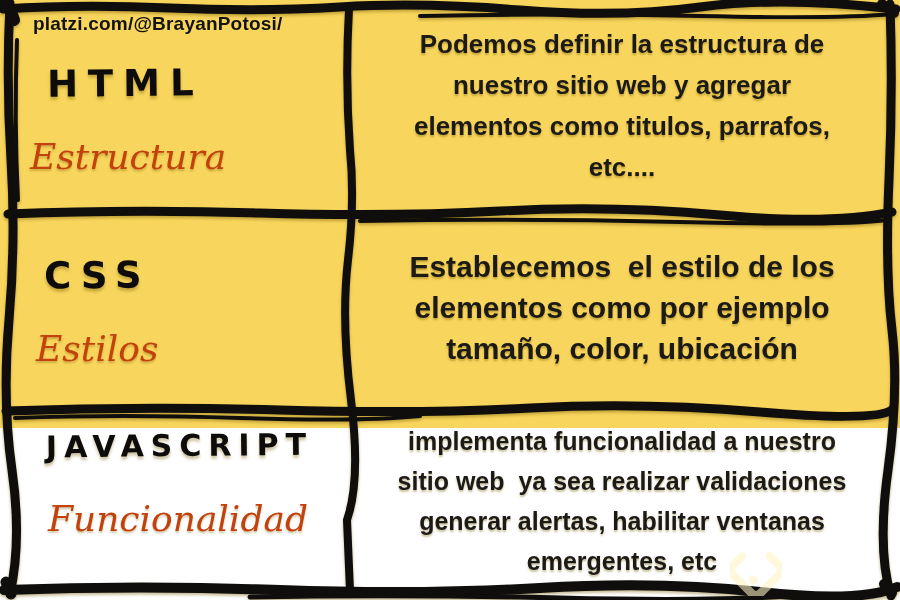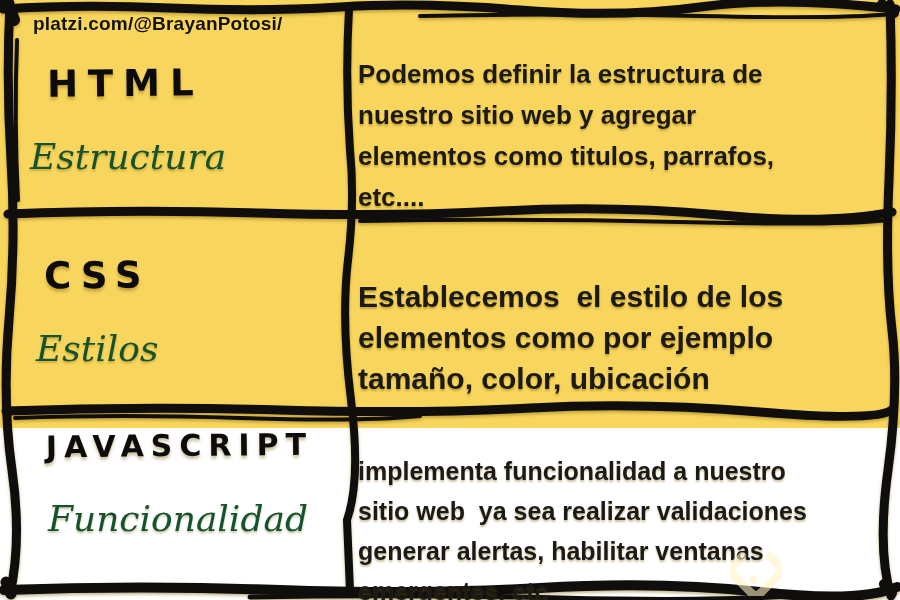--- a/index.html
+++ b/index.html
@@ -41,38 +41,37 @@
     white-space: nowrap;
   }
   .tech.r1 { left: 47px; top: 62px;  font-size: 37px; letter-spacing: 10px; }
   .tech.r2 { left: 44px; top: 254px; font-size: 37px; letter-spacing: 9px; }
   .tech.r3 { left: 46px; top: 428px; font-size: 30px; letter-spacing: 7px; }
   .role {
     position: absolute;
     font-family: "DejaVu Serif", serif;
     font-style: italic;
     font-size: 36px;
-    color: #14532d;
+    color: #c2410c;
     text-shadow: 0 2px 2px rgba(124,98,9,0.35);
     white-space: nowrap;
     text-align: center;
   }
   .role.r1 { left: 30px; top: 136px; }
   .role.r2 { left: 36px; top: 328px; }
   .role.r3 { left: 48px; top: 498px; }
   .desc {
     position: absolute;
     left: 358px;
     width: 528px;
-    text-align: left;
+    text-align: center;
     font-weight: bold;
     color: #1b1a17;
     text-shadow: 0 2px 2px rgba(124,98,9,0.4);
     white-space: pre-wrap;
-    margin-top: 30px;
   }
   .desc.r1 { top: 24px;  font-size: 26px; line-height: 41px; }
   .desc.r2 { top: 246px; font-size: 30px; line-height: 41px; }
   .desc.r3 { top: 421px; font-size: 25px; line-height: 40px; }
   .watermark {
     position: absolute;
     left: 728px; top: 540px;
     width: 180px; height: 58px;
     opacity: 0.58;
   }

